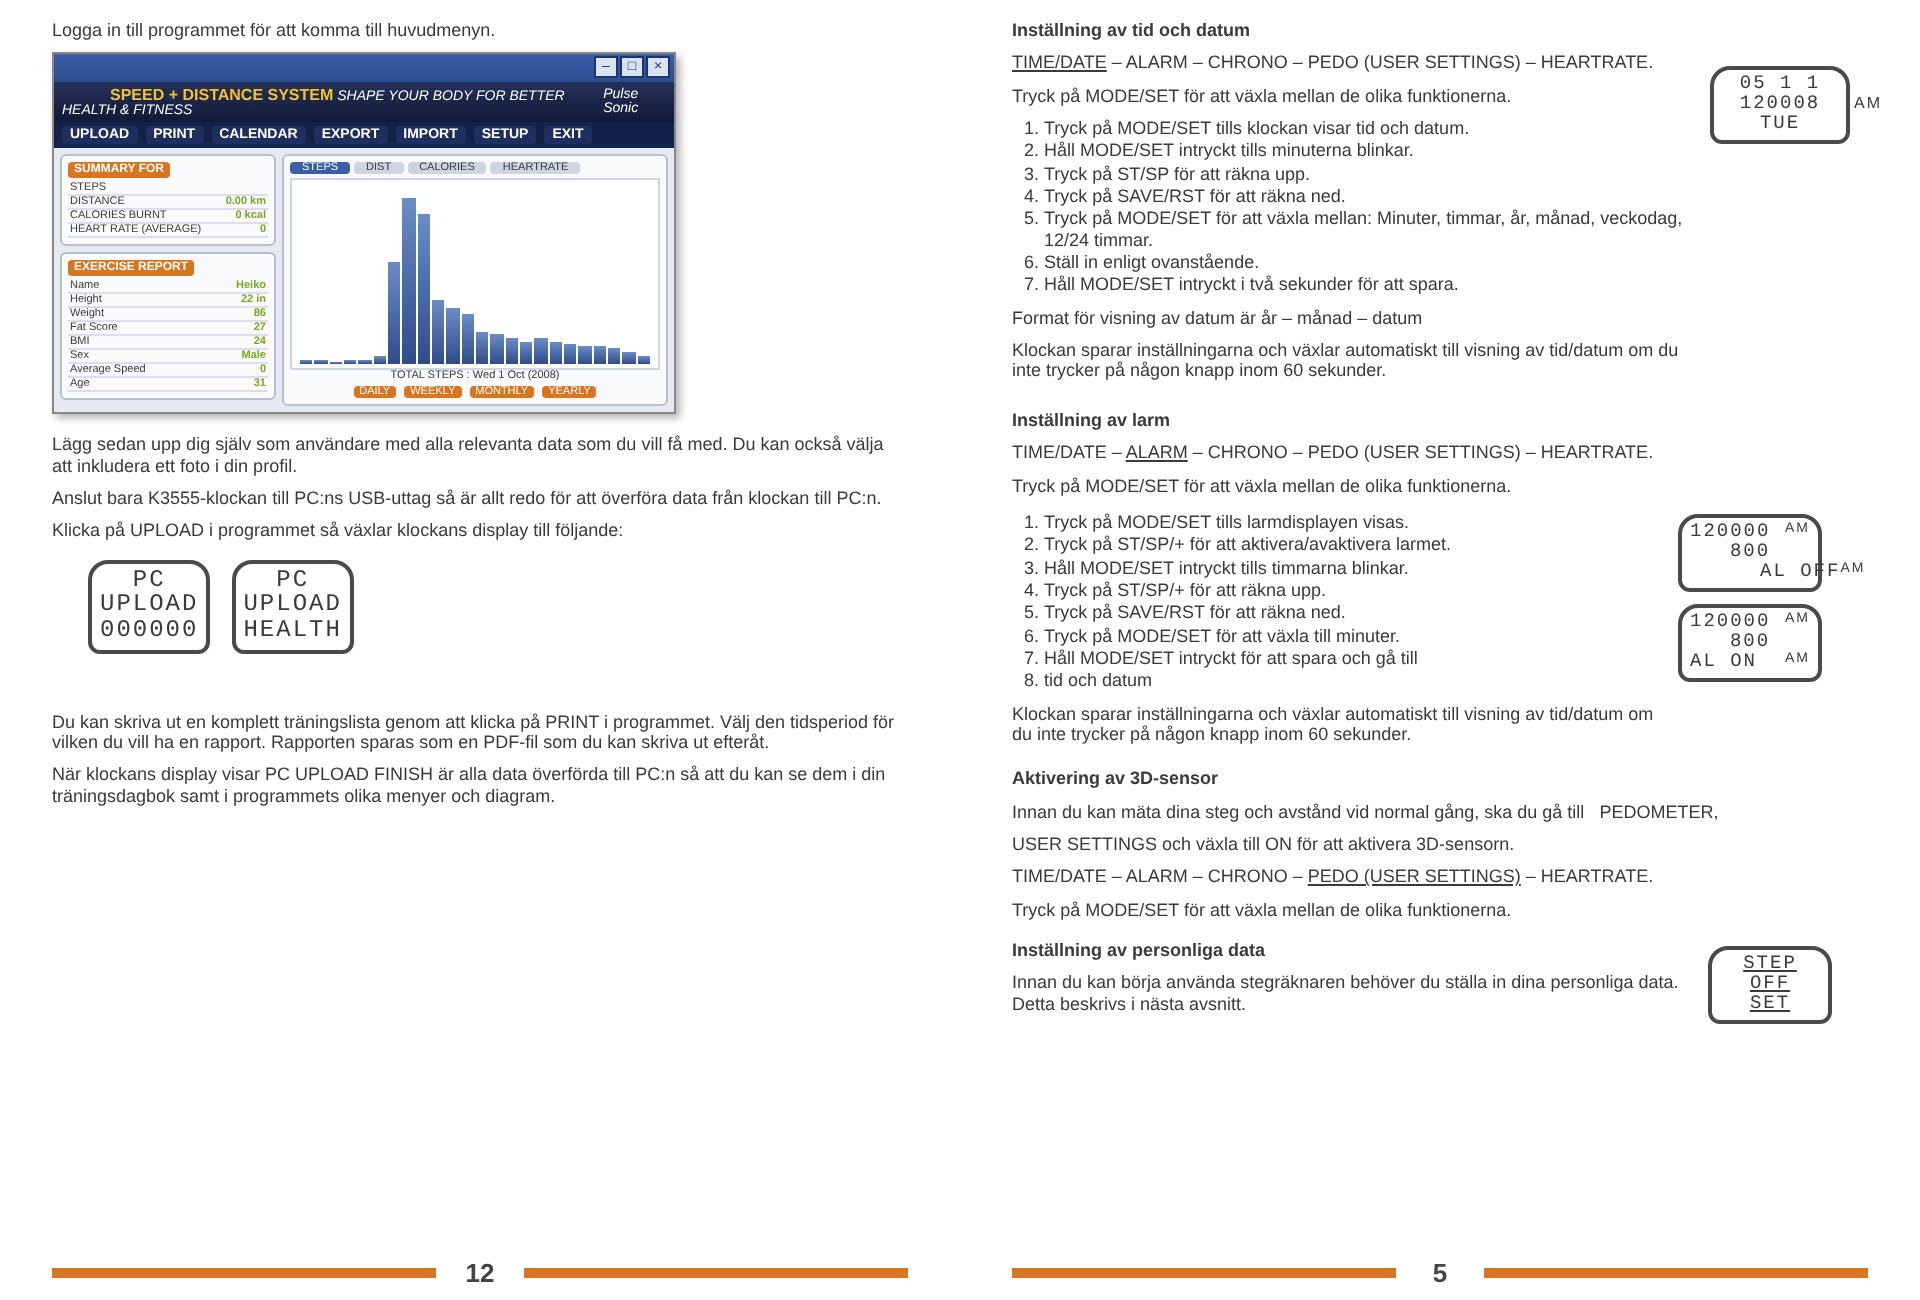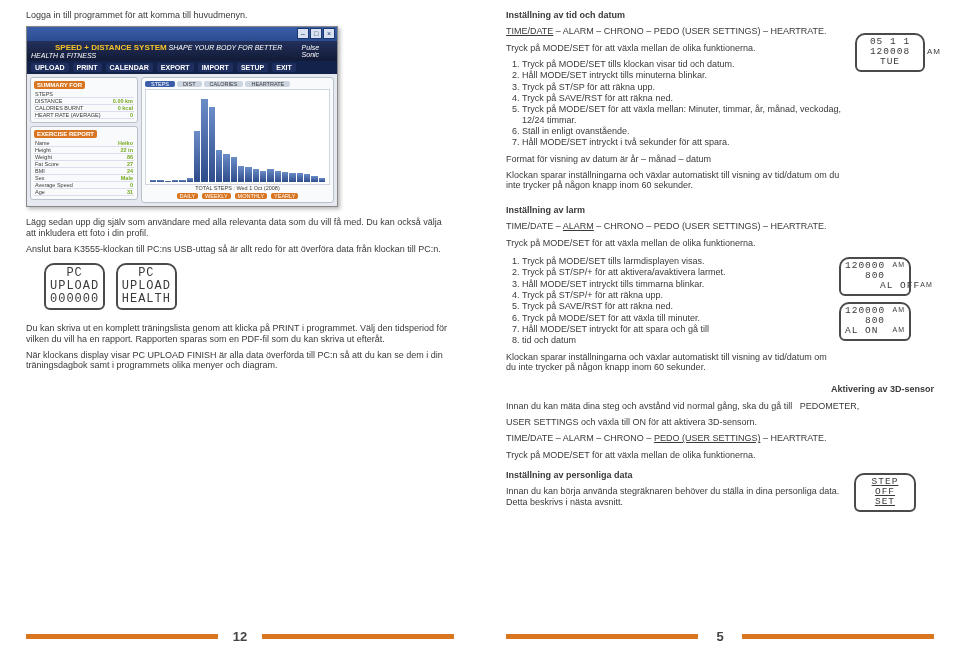--- a/index.html
+++ b/index.html
@@ -301,22 +301,23 @@
             <span>WEEKLY</span>
             <span>MONTHLY</span>
             <span>YEARLY</span>
           </div>
         </div>
       </div>
     </div>
 
     <p>Lägg sedan upp dig själv som användare med alla relevanta data som du vill få med. Du kan också välja att inkludera ett foto i din profil.</p>
     <p>Anslut bara K3555-klockan till PC:ns USB-uttag så är allt redo för att överföra data från klockan till PC:n.</p>
-
-    <div style="margin:6px 0 10px 18px;">
+    <p>Klicka på UPLOAD i programmet så växlar klockans display till följande:</p>
+
+    <div style="margin:6px 0 26px 18px;">
       <div class="lcd">
         <div class="row">PC</div>
         <div class="row">UPLOAD</div>
         <div class="row">000000</div>
       </div>
       <div class="lcd">
         <div class="row">PC</div>
         <div class="row">UPLOAD</div>
         <div class="row">HEALTH</div>
       </div>
@@ -398,21 +399,21 @@
             </div>
           <div class="row">800</div>
           <div class="row" style="display:flex;justify-content:space-between;">
               <span>AL  ON</span>
               <span style="font-size:7px;font-family:Arial;">AM</span>
             </div>
         </div>
       </div>
     </div>
 
-    <p class="bold" style="margin-top:6px;text-align:right;">Aktivering av 3D-sensor</p>
+    <p class="bold" style="margin-top:6px;">Aktivering av 3D-sensor</p>
     <p><span>Innan du kan mäta dina steg och avstånd vid normal gång, ska du gå till</span>&nbsp;&nbsp;&nbsp;<span>PEDOMETER,</span></p>
     <p>USER SETTINGS och växla till ON för att aktivera 3D-sensorn.</p>
     <p><span>TIME/DATE – ALARM – CHRONO – </span><span class="u">PEDO (USER SETTINGS)</span><span> – HEARTRATE.</span></p>
     <p>Tryck på MODE/SET för att växla mellan de olika funktionerna.</p>
 
     <div class="flex-row" style="margin-top:10px;">
       <div class="textpart">
         <p class="bold">Inställning av personliga data</p>
         <p>Innan du kan börja använda stegräknaren behöver du ställa in dina personliga data. Detta beskrivs i nästa avsnitt.</p>
       </div>

